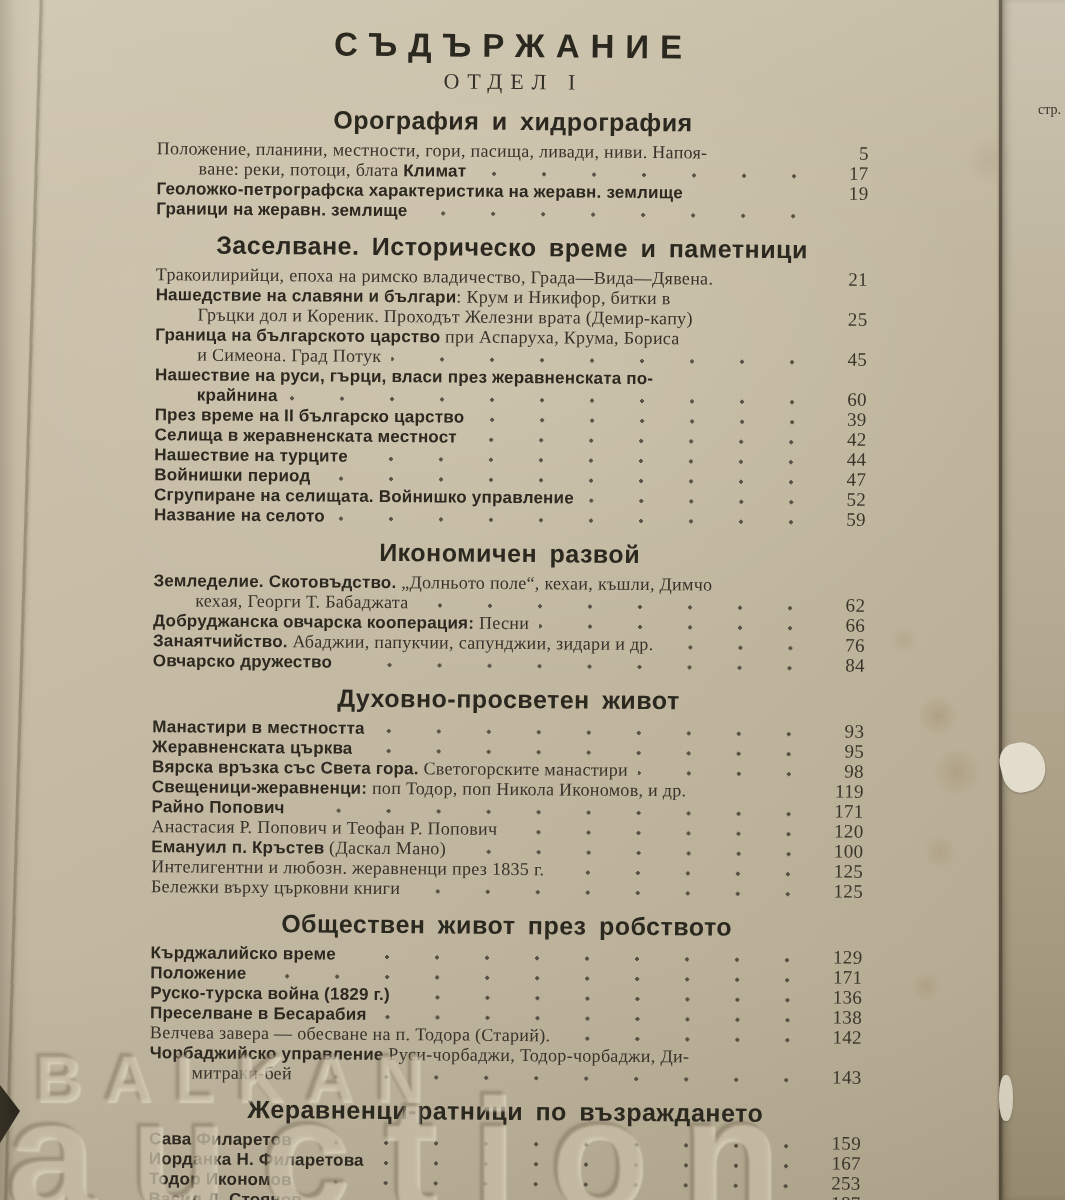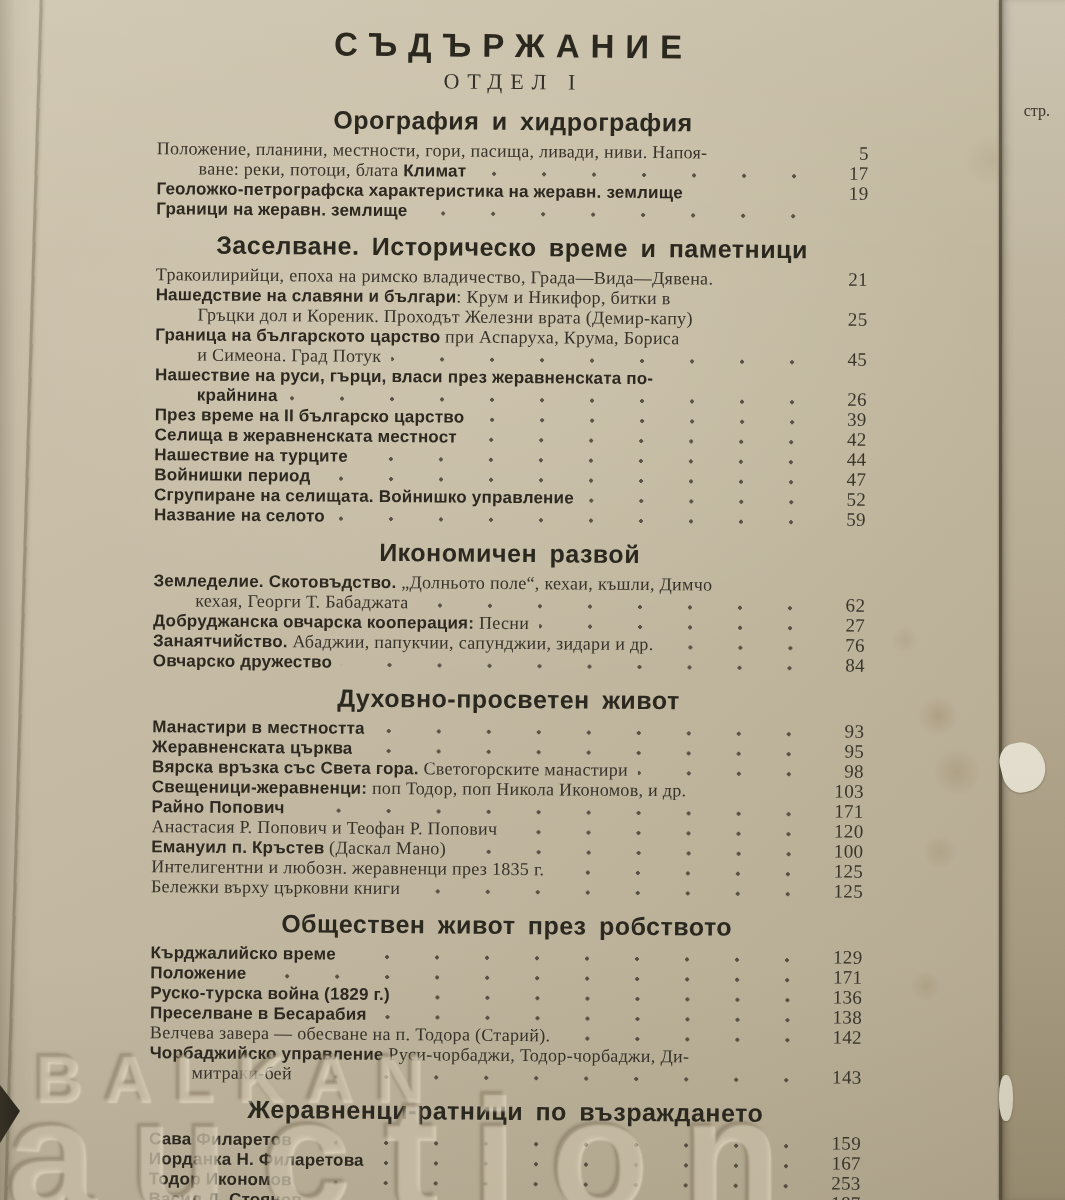--- a/index.html
+++ b/index.html
@@ -41,21 +41,21 @@
   .wm1{left:34px;top:1040px;font-size:66px;letter-spacing:22px;}
   .wm2{left:6px;top:1062px;font-size:160px;letter-spacing:34px;font-weight:800;}
   
   .content{position:absolute;left:158px;top:0;width:712px;transform:rotate(.45deg);
     transform-origin:50% 0;color:#37322a;z-index:2;}
   .title{margin-top:26px;text-align:center;font-family:"Liberation Sans",sans-serif;font-weight:700;
     font-size:33px;line-height:40px;letter-spacing:11px;color:#2b2820;}
   .subtitle{margin-top:3px;text-align:center;font-size:22px;line-height:26px;letter-spacing:8px;color:#35312a;}
   .sec-h{text-align:center;font-family:"Liberation Sans",sans-serif;font-weight:700;font-size:25px;
     line-height:30px;letter-spacing:.5px;word-spacing:5px;color:#2b2820;margin:11px 0 5px;}
-  .page-label{position:absolute;right:15px;top:102px;font-size:16px;color:#3a352b;z-index:3;}
+  .page-label{position:absolute;right:4px;top:102px;font-size:14px;color:#3a352b;z-index:3;}
   .line{display:flex;align-items:baseline;height:20px;font-size:18px;line-height:20px;letter-spacing:.3px;
     color:#37322a;white-space:nowrap;}
   .line.indent .txt{padding-left:42px;}
   .txt{flex:0 1 auto;overflow:hidden;}
   .part.b{font-family:"Liberation Sans",sans-serif;font-weight:700;font-size:17px;color:#2d2921;letter-spacing:.2px;}
   .dots{flex:1 1 10px;height:14px;align-self:flex-end;margin:0 2px 2px 10px;min-width:0;}
   .dots.on{background-image:radial-gradient(circle,rgba(52,47,37,.75) 1.6px,transparent 2px);
     background-size:50px 8px;background-repeat:repeat-x;background-position:right bottom 1px;}
   .pg{flex:0 0 44px;margin-left:4px;text-align:right;font-size:19px;color:#3a352b;}
   .txt,.pg,.dots{pointer-events:none;}
@@ -138,21 +138,21 @@
 
   <div class="line">
     <span class="txt"><span class="part b">Нашествие на руси, гърци, власи през жеравненската по-</span></span>
     <span class="dots"></span>
     <span class="pg"></span>
   </div>
 
   <div class="line indent">
     <span class="txt"><span class="part b">крайнина</span></span>
     <span class="dots on"></span>
-    <span class="pg">26</span>
+    <span class="pg">60</span>
   </div>
 
   <div class="line">
     <span class="txt"><span class="part b">През време на II българско царство</span></span>
     <span class="dots on"></span>
     <span class="pg">39</span>
   </div>
 
   <div class="line">
     <span class="txt"><span class="part b">Селища в жеравненската местност</span></span>
@@ -197,21 +197,21 @@
 
   <div class="line indent">
     <span class="txt"><span class="part">кехая, Георги Т. Бабаджата</span></span>
     <span class="dots on"></span>
     <span class="pg">62</span>
   </div>
 
   <div class="line">
     <span class="txt"><span class="part b">Добруджанска овчарска кооперация:</span><span class="part"> Песни</span></span>
     <span class="dots on"></span>
-    <span class="pg">27</span>
+    <span class="pg">66</span>
   </div>
 
   <div class="line">
     <span class="txt"><span class="part b">Занаятчийство.</span><span class="part"> Абаджии, папукчии, сапунджии, зидари и др.</span></span>
     <span class="dots on"></span>
     <span class="pg">76</span>
   </div>
 
   <div class="line">
     <span class="txt"><span class="part b">Овчарско дружество</span></span>
@@ -238,21 +238,21 @@
 
   <div class="line">
     <span class="txt"><span class="part b">Вярска връзка със Света гора.</span><span class="part"> Светогорските манастири</span></span>
     <span class="dots on"></span>
     <span class="pg">98</span>
   </div>
 
   <div class="line">
     <span class="txt"><span class="part b">Свещеници-жеравненци:</span><span class="part"> поп Тодор, поп Никола Икономов, и др.</span></span>
     <span class="dots"></span>
-    <span class="pg">103</span>
+    <span class="pg">119</span>
   </div>
 
   <div class="line">
     <span class="txt"><span class="part b">Райно Попович</span></span>
     <span class="dots on"></span>
     <span class="pg">171</span>
   </div>
 
   <div class="line">
     <span class="txt"><span class="part">Анастасия Р. Попович и Теофан Р. Попович</span></span>

